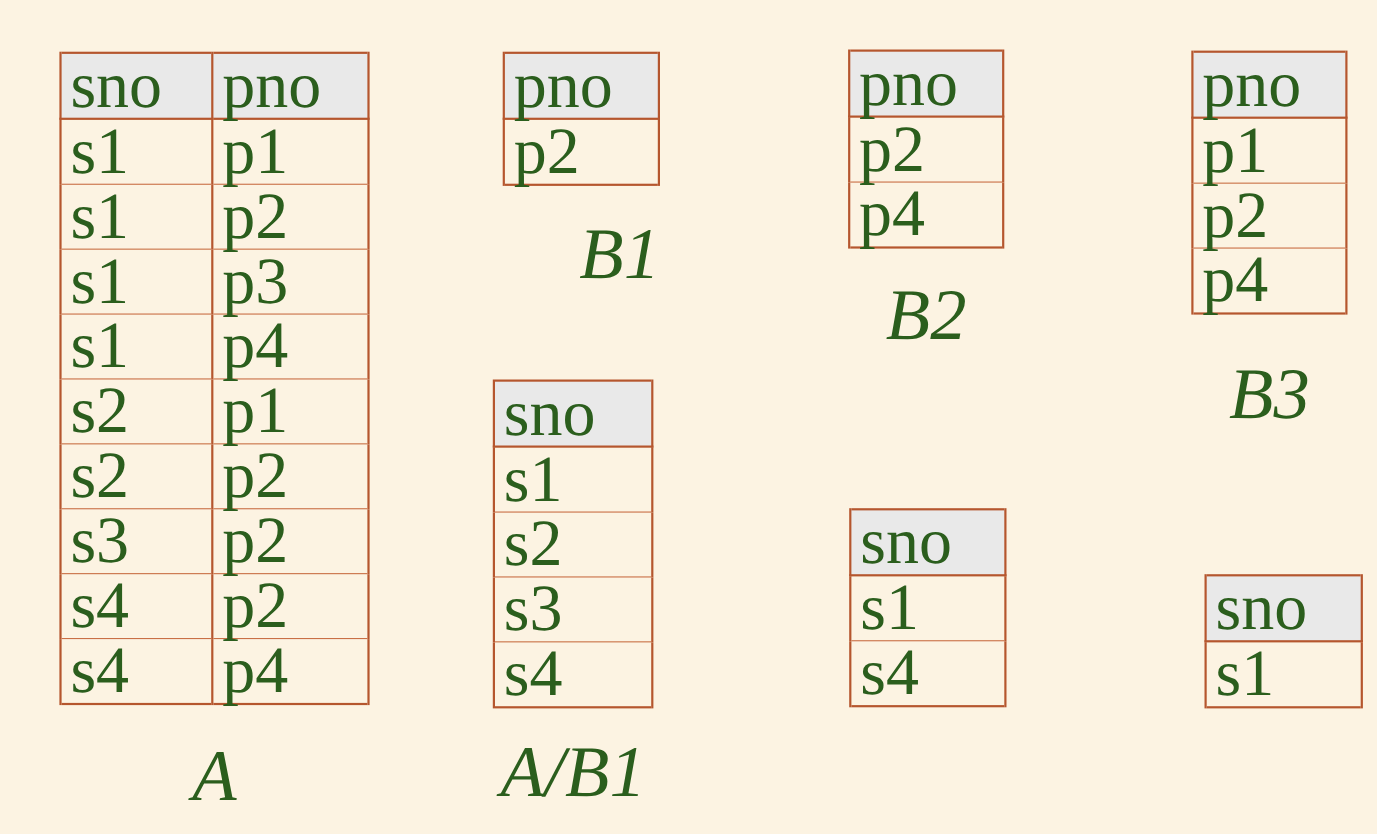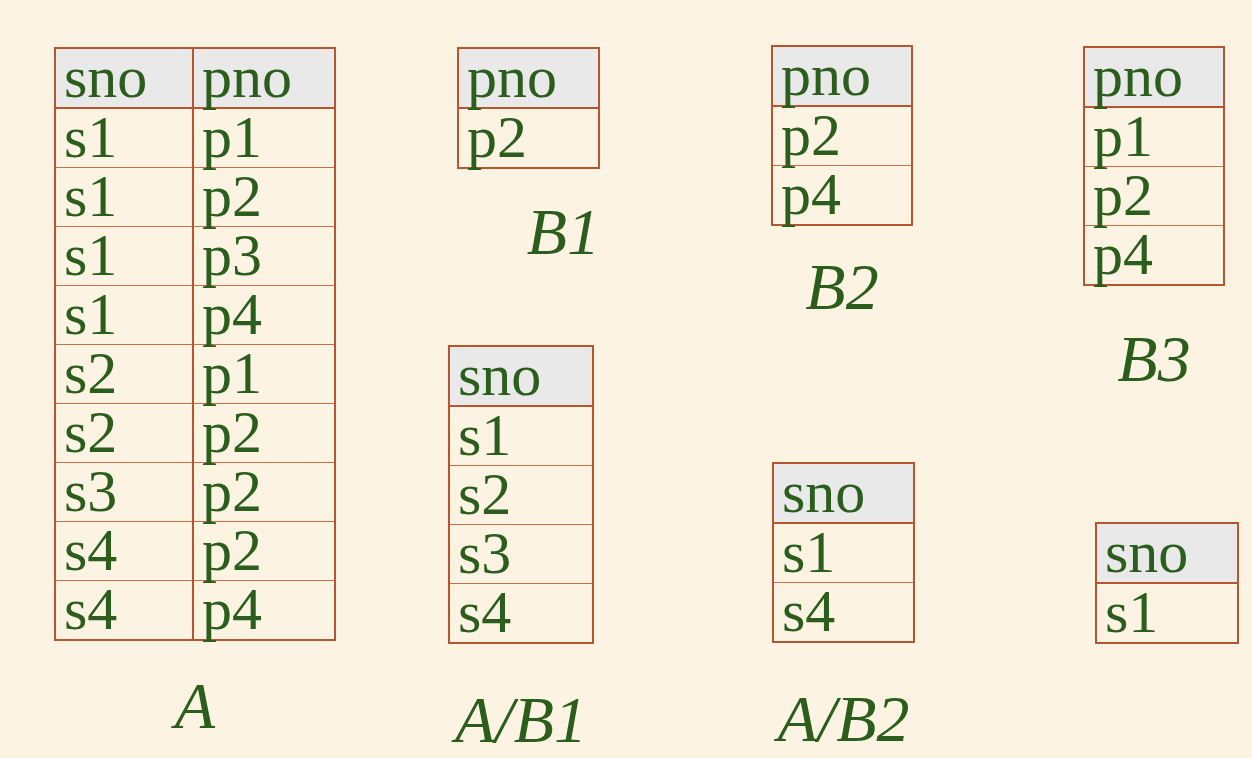--- a/index.html
+++ b/index.html
@@ -35,21 +35,21 @@
     text-align: left;
     vertical-align: top;
     white-space: nowrap;
     color: #2b5e1d;
   }
   th {
     background: #e9e9e9;
     border-bottom: 2px solid #b5562e;
   }
   .tbl-label {
-    margin-top: 43px;
+    margin-top: 26px;
     text-align: center;
     font-style: italic;
     font-size: 66px;
     line-height: 1;
     white-space: nowrap;
     color: #2b5e1d;
   }
   
   #tbl-a   { left: 54px;   top: 47px;  }
   #tbl-b1  { left: 457px;  top: 47px;  }
@@ -217,21 +217,20 @@
     </thead>
     <tbody>
       <tr>
         <td>s1</td>
       </tr>
       <tr>
         <td>s4</td>
       </tr>
     </tbody>
   </table>
-  <div class="tbl-label">A/B2</div>
 </div>
 
 <div class="tblwrap" id="tbl-ab3">
   <table>
     <thead>
       <tr>
         <th class="c1">sno</th>
       </tr>
     </thead>
     <tbody>

